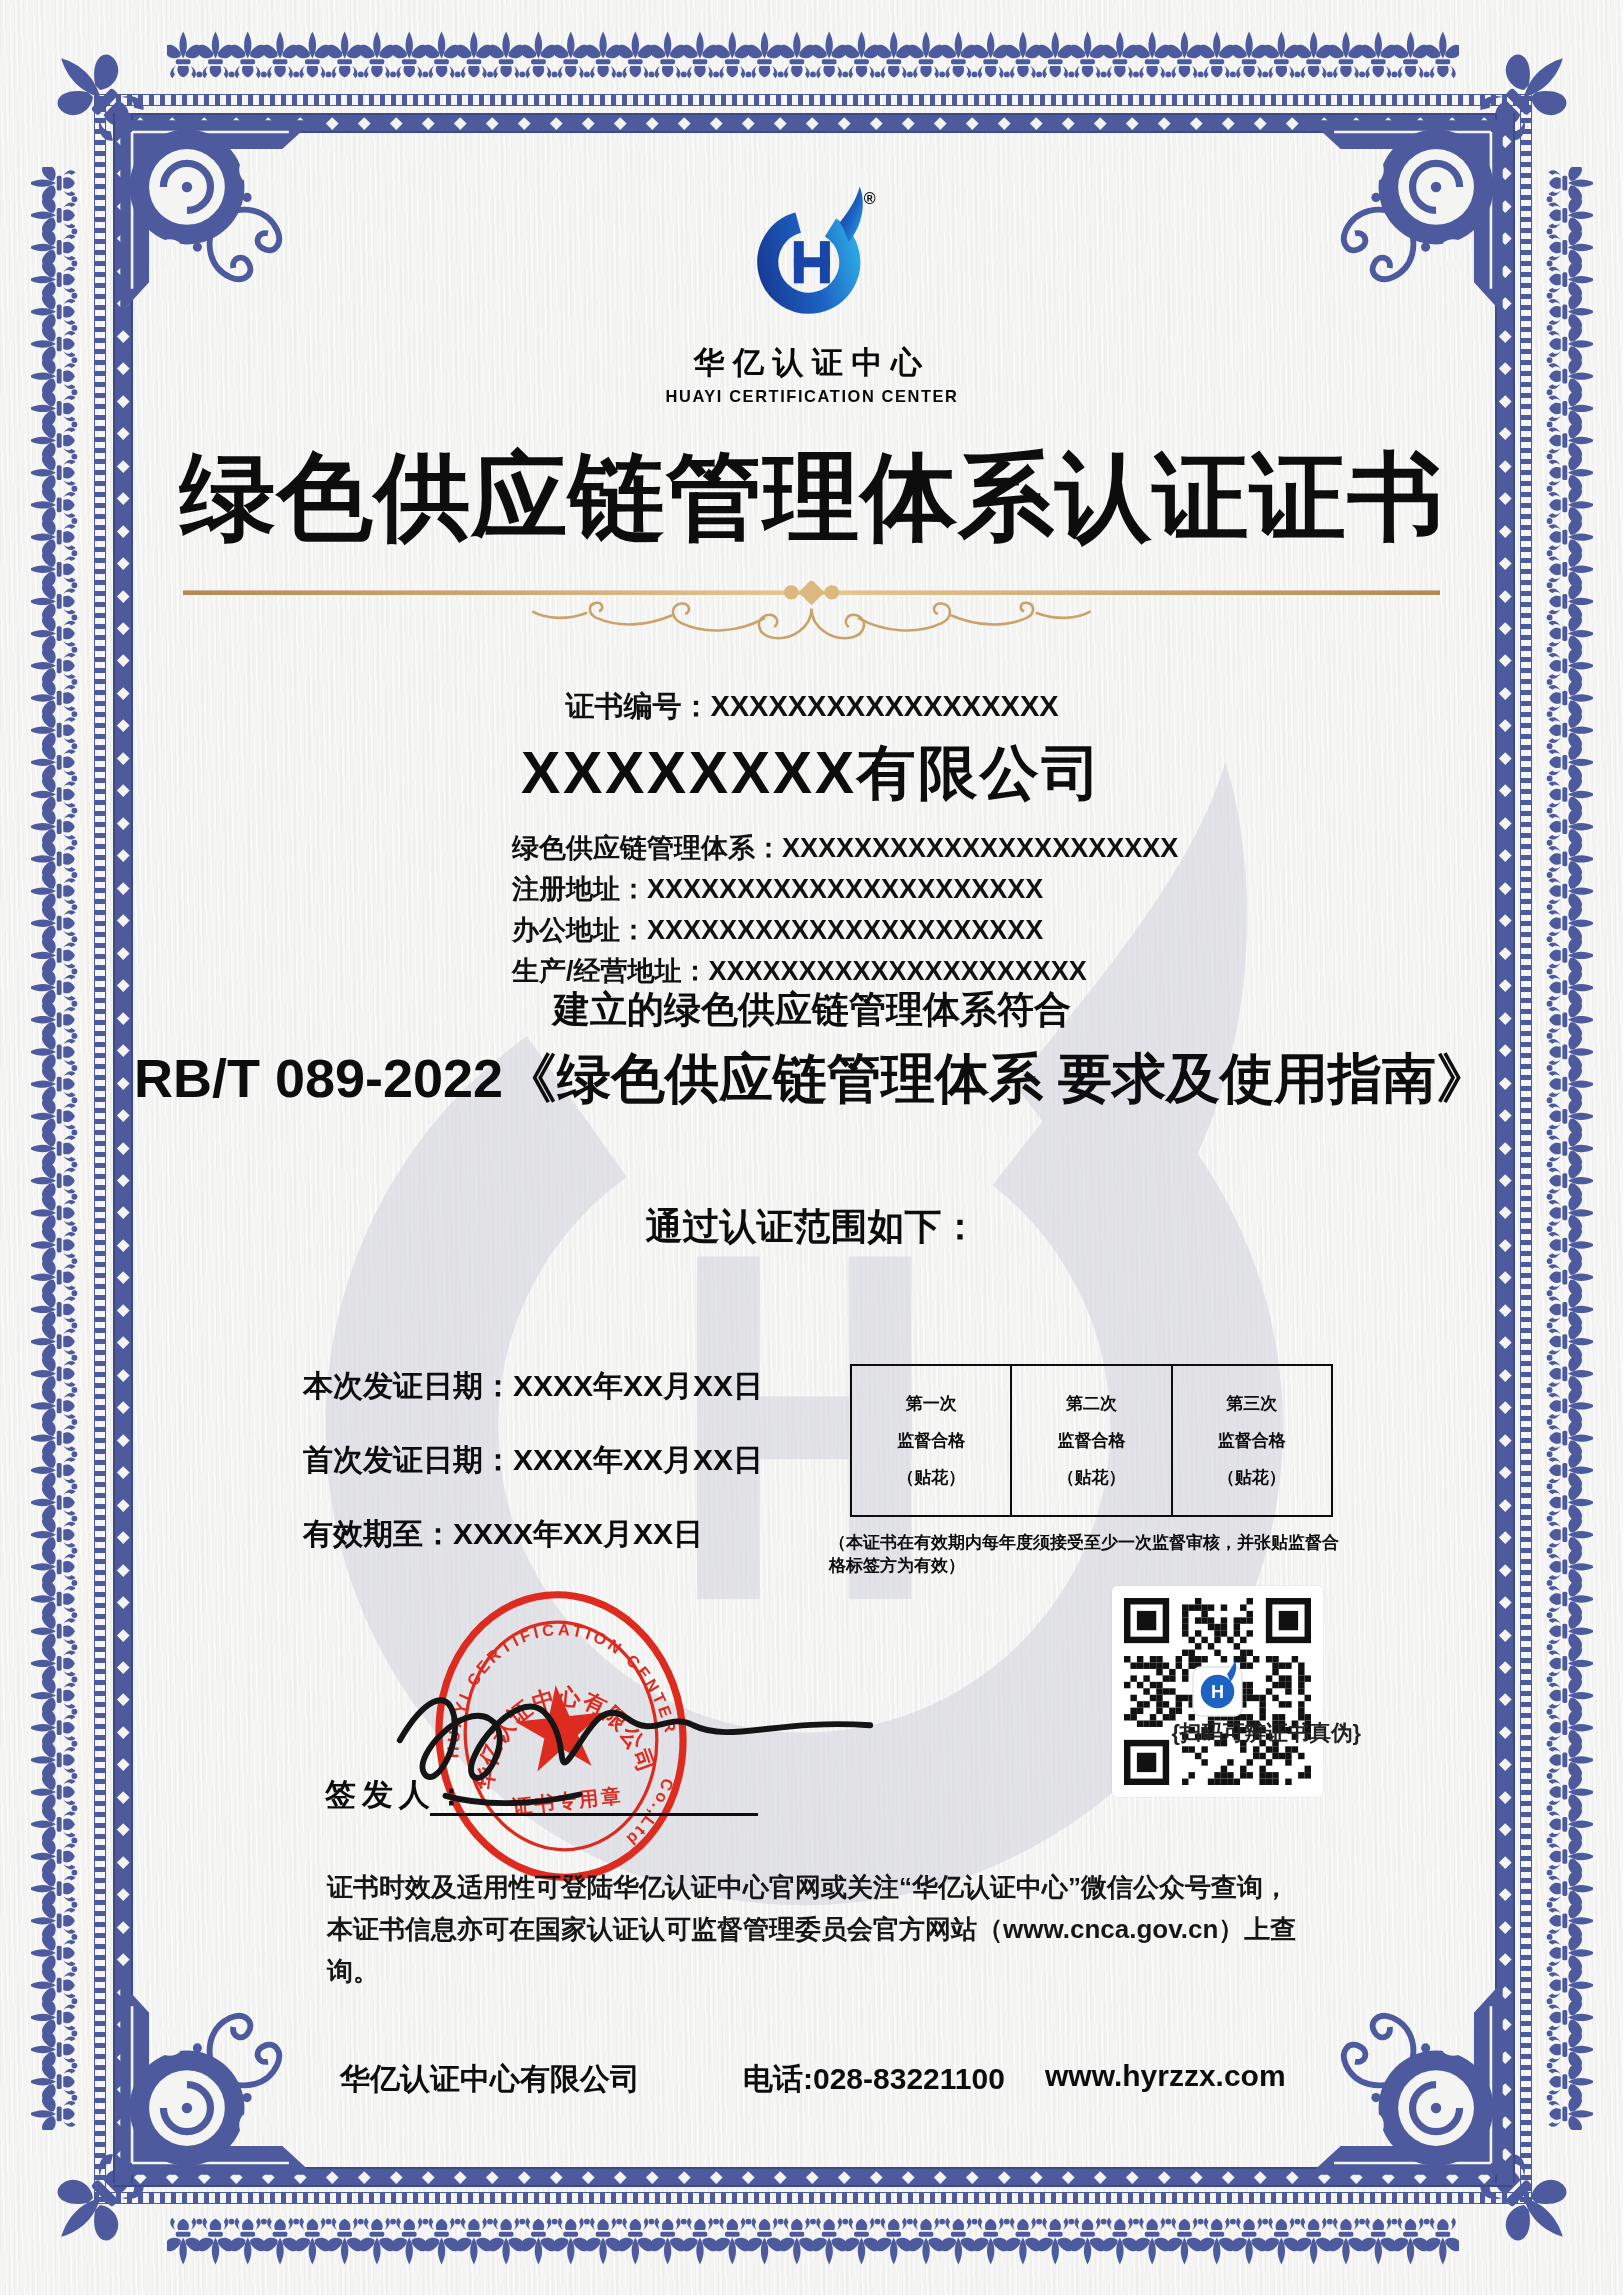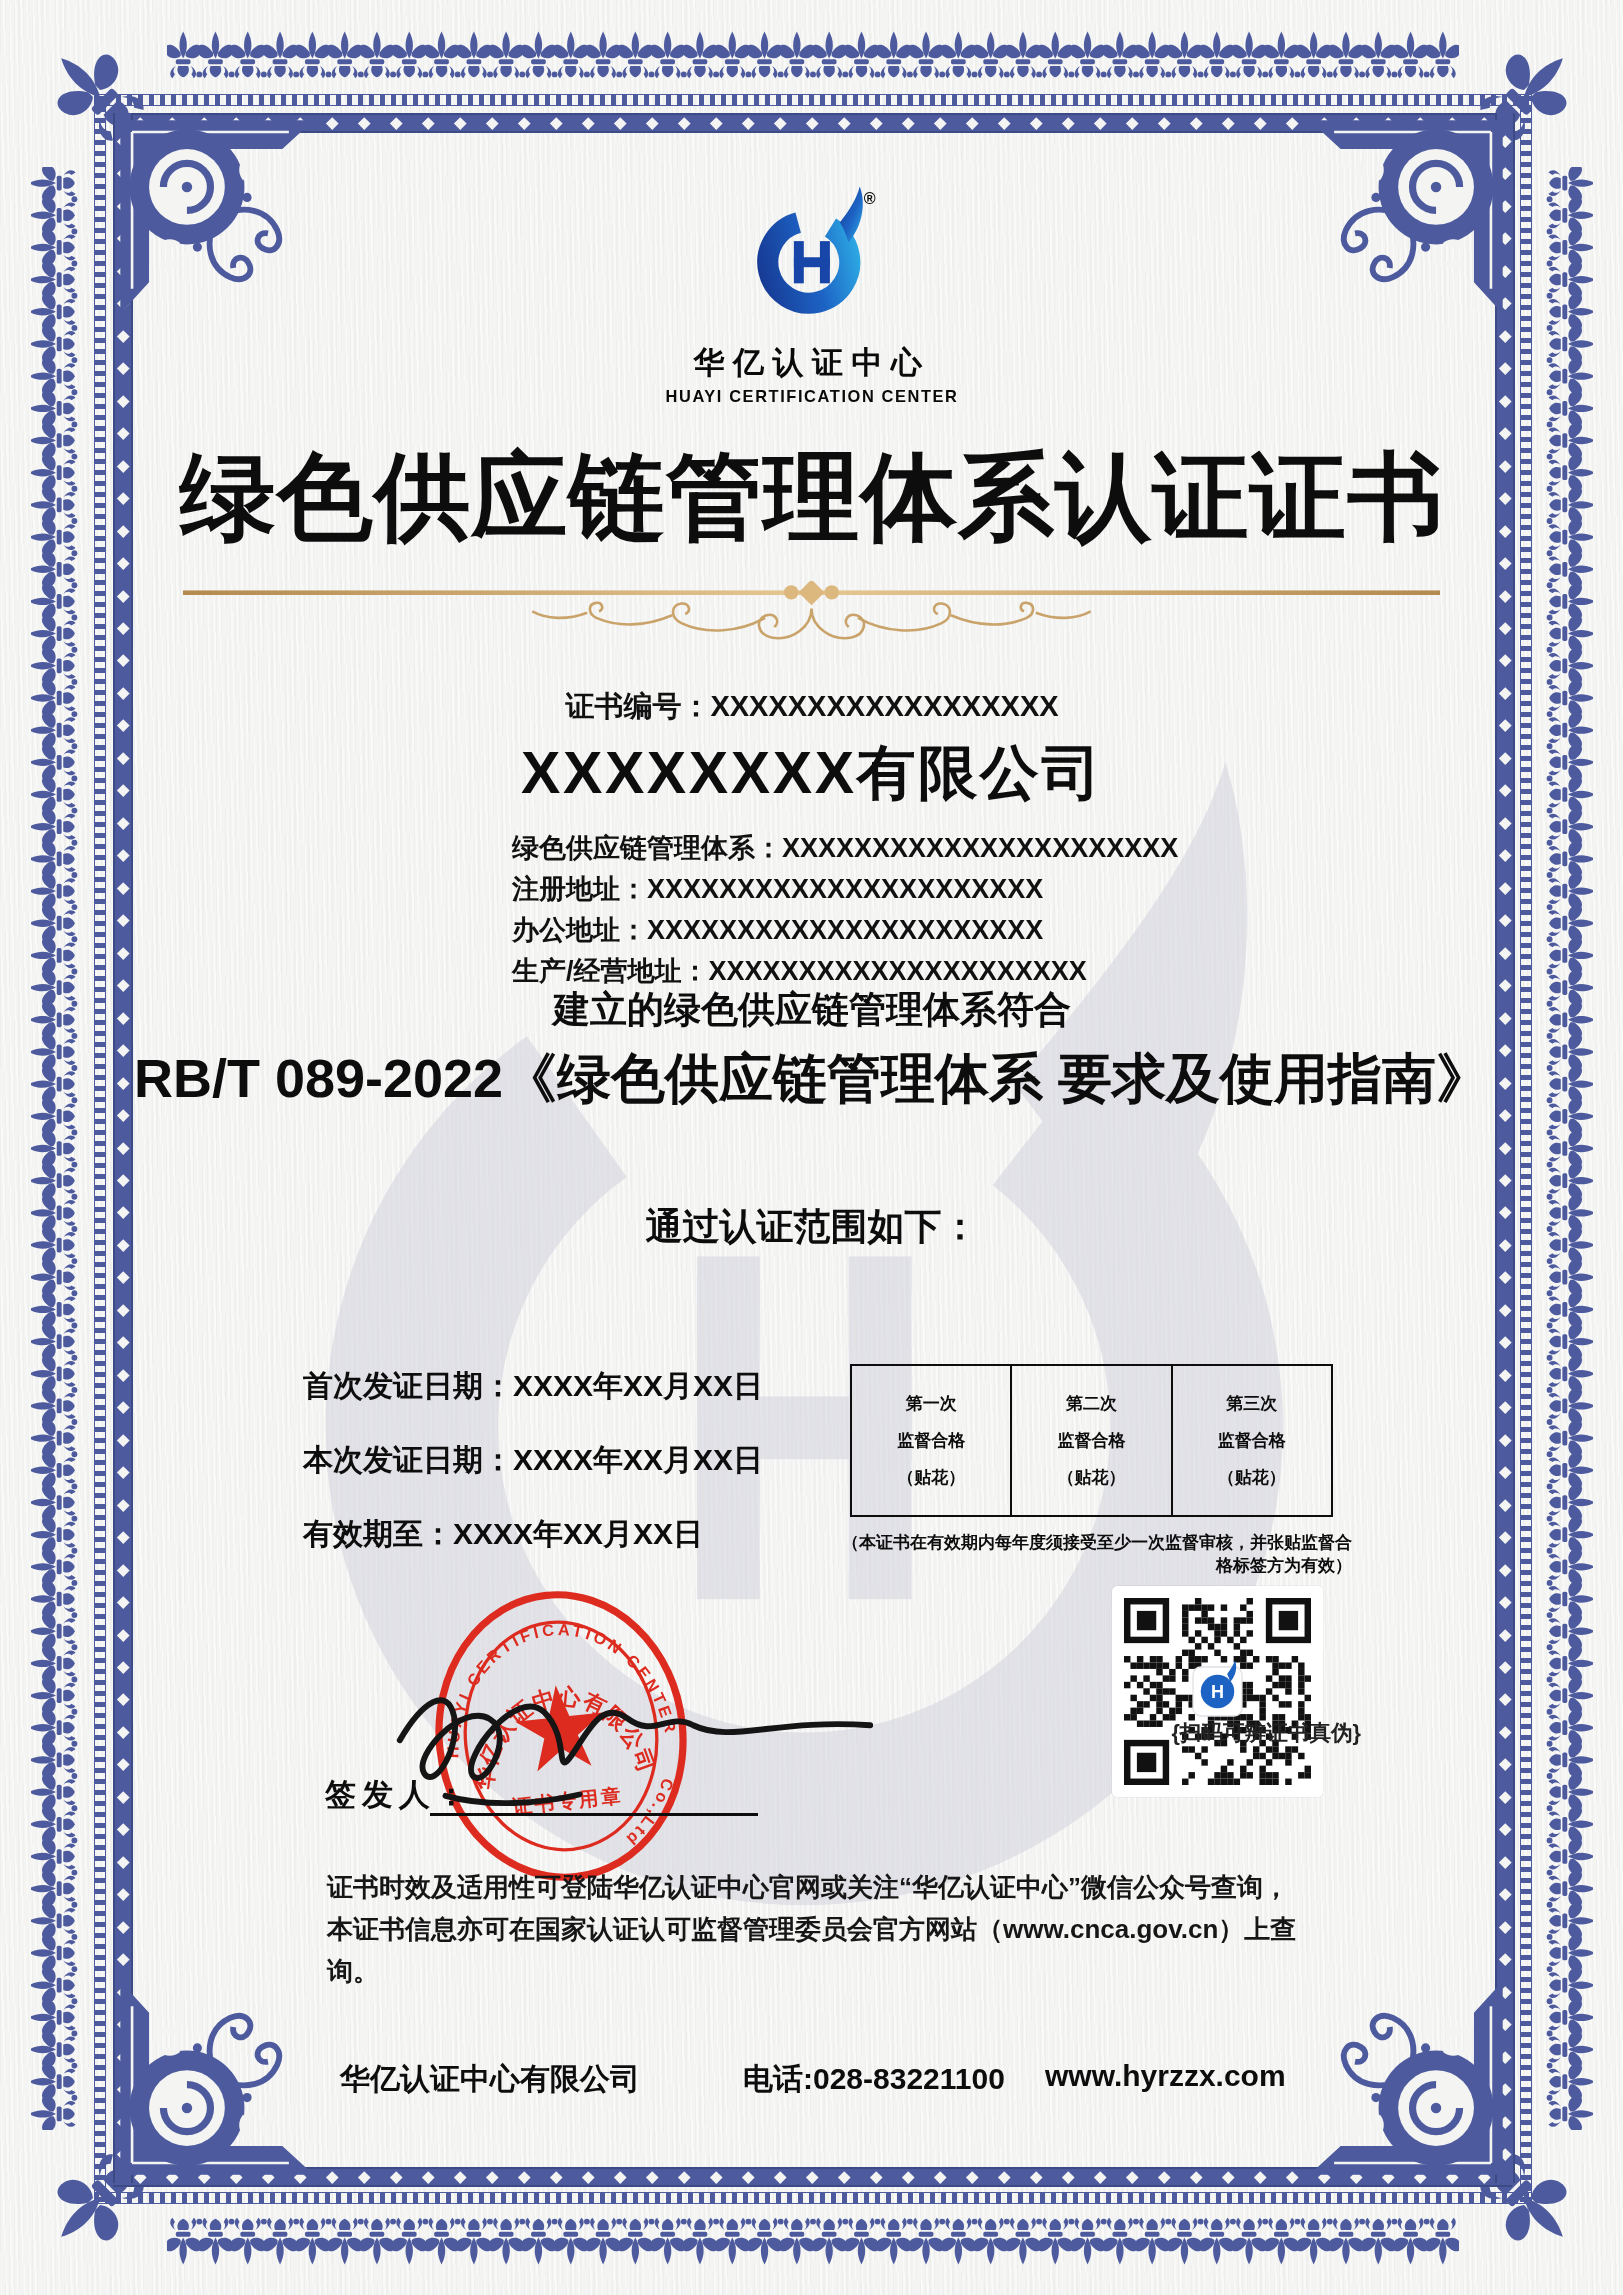--- a/index.html
+++ b/index.html
@@ -41,21 +41,21 @@
   .standard{top:1043px;z-index:3;font-size:54px;font-weight:900;color:#0d0d0d;letter-spacing:0;}
   .scope-h{top:1202px;z-index:3;font-size:37px;font-weight:700;color:#0d0d0d;}
   .scope-v{top:1263px;z-index:3;font-size:37px;font-weight:700;letter-spacing:1.3px;color:#0d0d0d;}
   .dates{left:303px;top:1366px;z-index:3;font-size:30px;font-weight:800;color:#0d0d0d;}
   .dates .row{margin-bottom:33px;white-space:nowrap;}
   
   .sup{left:850px;top:1364px;width:479px;height:149px;z-index:3;display:flex;border:2.6px solid #0d0d0d;background:transparent;}
   .sup .cell{flex:1;border-right:2.6px solid #0d0d0d;display:flex;flex-direction:column;justify-content:center;align-items:center;gap:14.4px;
      font-size:17px;font-weight:700;color:#0d0d0d;}
   .sup .cell:last-child{border-right:none;}
-  .sup-note{left:829px;top:1531px;width:523px;z-index:3;text-align:right;font-size:17px;font-weight:700;color:#0d0d0d;}
+  .sup-note{left:829px;top:1531px;width:523px;z-index:3;text-align:left;font-size:17px;font-weight:700;color:#0d0d0d;}
   
   .seal{left:430px;top:1588px;width:262px;height:296px;z-index:3;transform:rotate(-6deg);}
   .sig{left:383px;top:1639px;width:504px;height:196px;z-index:4;}
   .issuer{left:325px;top:1774px;z-index:3;font-size:31px;font-weight:700;letter-spacing:5.9px;color:#0d0d0d;}
   .issuer-line{left:430px;top:1813px;width:328px;height:2.6px;background:#0d0d0d;z-index:3;}
   
   .qr-tile{left:1112px;top:1586px;width:211px;height:211px;background:#fff;border-radius:5.2px;z-index:3;
      box-shadow:0 0 0 0.7px rgba(0,0,0,.05);}
   .qr-tile svg{position:absolute;left:11.8px;top:11.8px;}
   .qr-cap{left:1073px;top:1718px;width:288px;z-index:3;text-align:right;font-size:21.6px;font-weight:600;color:#222;}
@@ -829,22 +829,22 @@
     <div><span>办公地址：</span><span>XXXXXXXXXXXXXXXXXXXXXX</span></div>
     <div><span>生产/经营地址：</span><span>XXXXXXXXXXXXXXXXXXXXX</span></div>
   </div>
 
   <div class="abs ctr conformity">建立的绿色供应链管理体系符合</div>
   <div class="abs ctr standard">RB/T 089-2022《绿色供应链管理体系 要求及使用指南》</div>
 
   <div class="abs ctr scope-h">通过认证范围如下：</div>
 
   <div class="abs dates">
+    <div class="row"><span>本次发证日期：</span><span>XXXX年XX月XX日</span></div>
     <div class="row"><span>首次发证日期：</span><span>XXXX年XX月XX日</span></div>
-    <div class="row"><span>本次发证日期：</span><span>XXXX年XX月XX日</span></div>
     <div class="row"><span>有效期至：</span><span>XXXX年XX月XX日</span></div>
   </div>
 
   <div class="abs sup">
     <div class="cell">
       <div>第一次</div>
       <div>监督合格</div>
       <div>（贴花）</div>
     </div>
     <div class="cell">

